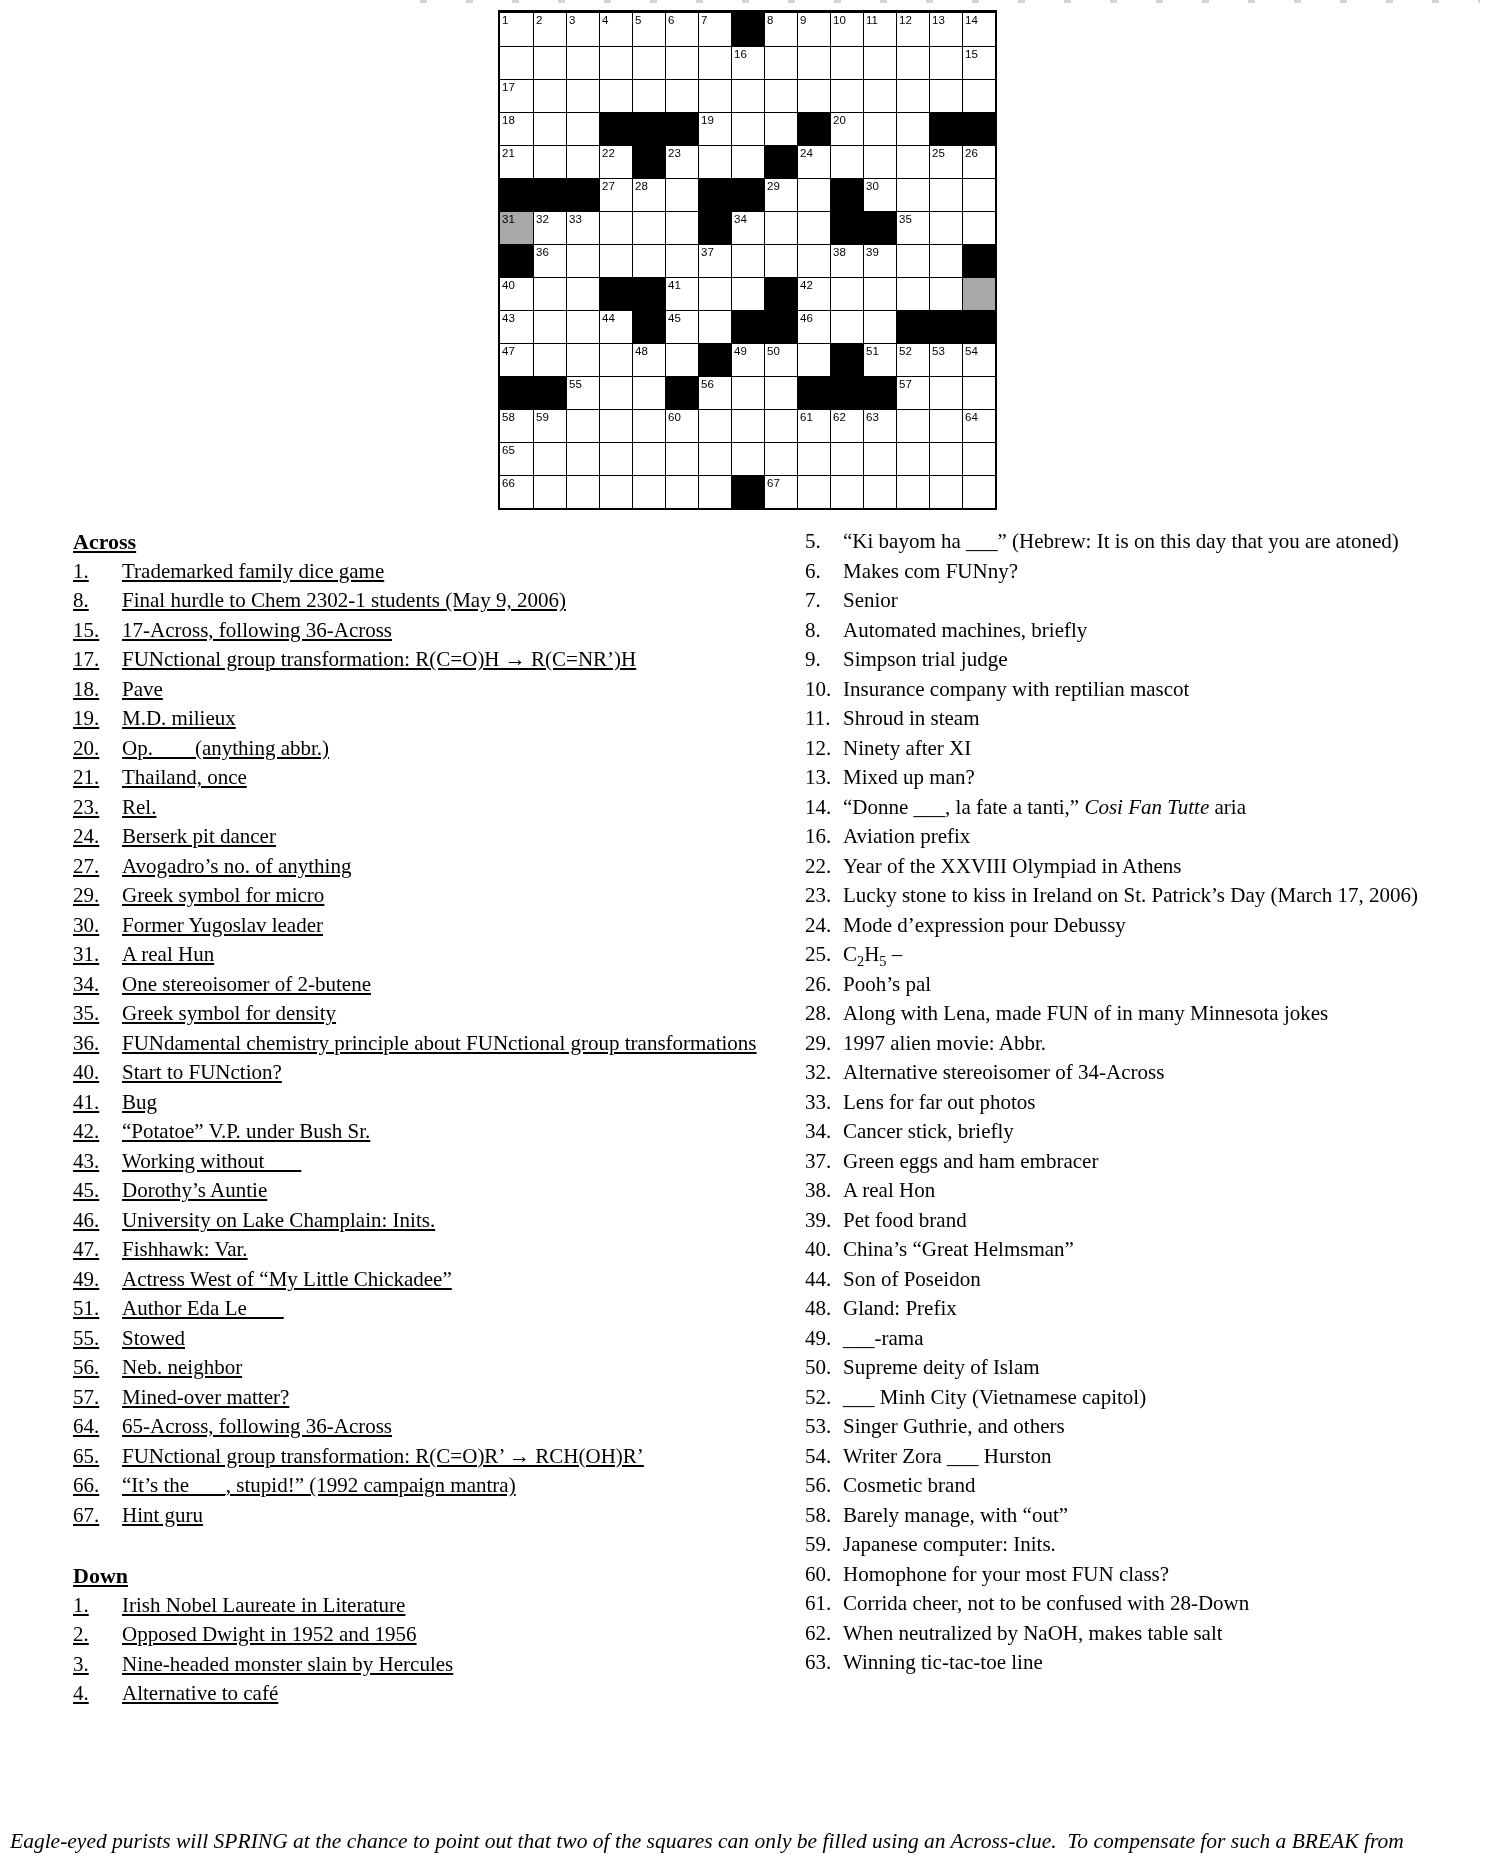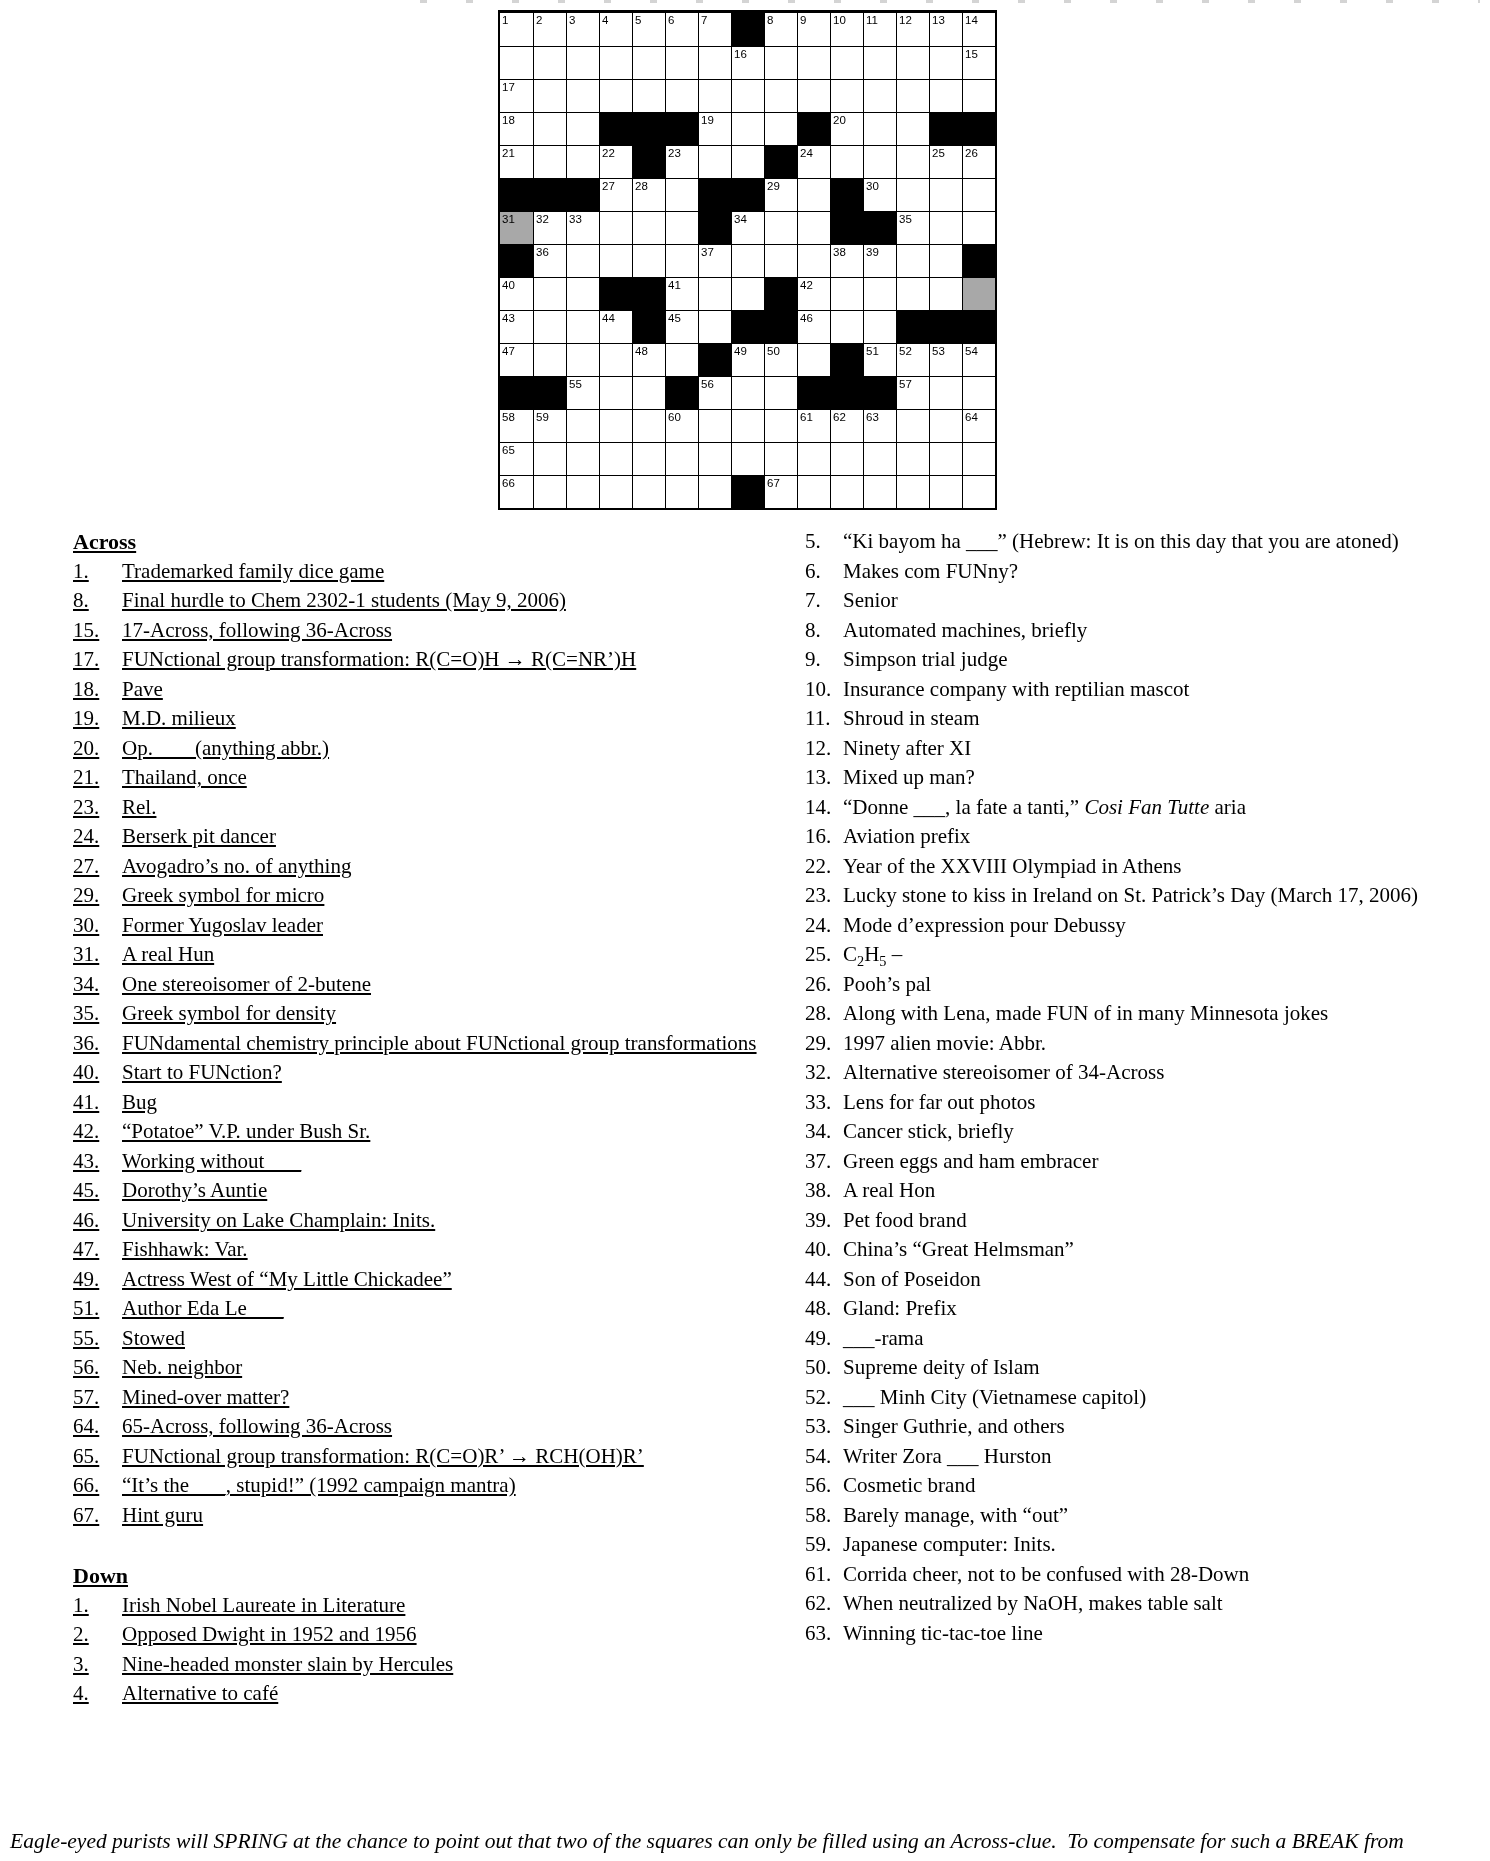--- a/index.html
+++ b/index.html
@@ -709,20 +709,24 @@
       </div>
       <div class="clue">
         <span class="clue-num">58.</span>
         <span class="clue-text">Barely manage, with “out”</span>
       </div>
       <div class="clue">
         <span class="clue-num">59.</span>
         <span class="clue-text">Japanese computer: Inits.</span>
       </div>
       <div class="clue">
+        <span class="clue-num">60.</span>
+        <span class="clue-text">Homophone for your most FUN class?</span>
+      </div>
+      <div class="clue">
         <span class="clue-num">61.</span>
         <span class="clue-text">Corrida cheer, not to be confused with 28-Down</span>
       </div>
       <div class="clue">
         <span class="clue-num">62.</span>
         <span class="clue-text">When neutralized by NaOH, makes table salt</span>
       </div>
       <div class="clue">
         <span class="clue-num">63.</span>
         <span class="clue-text">Winning tic-tac-toe line</span>

